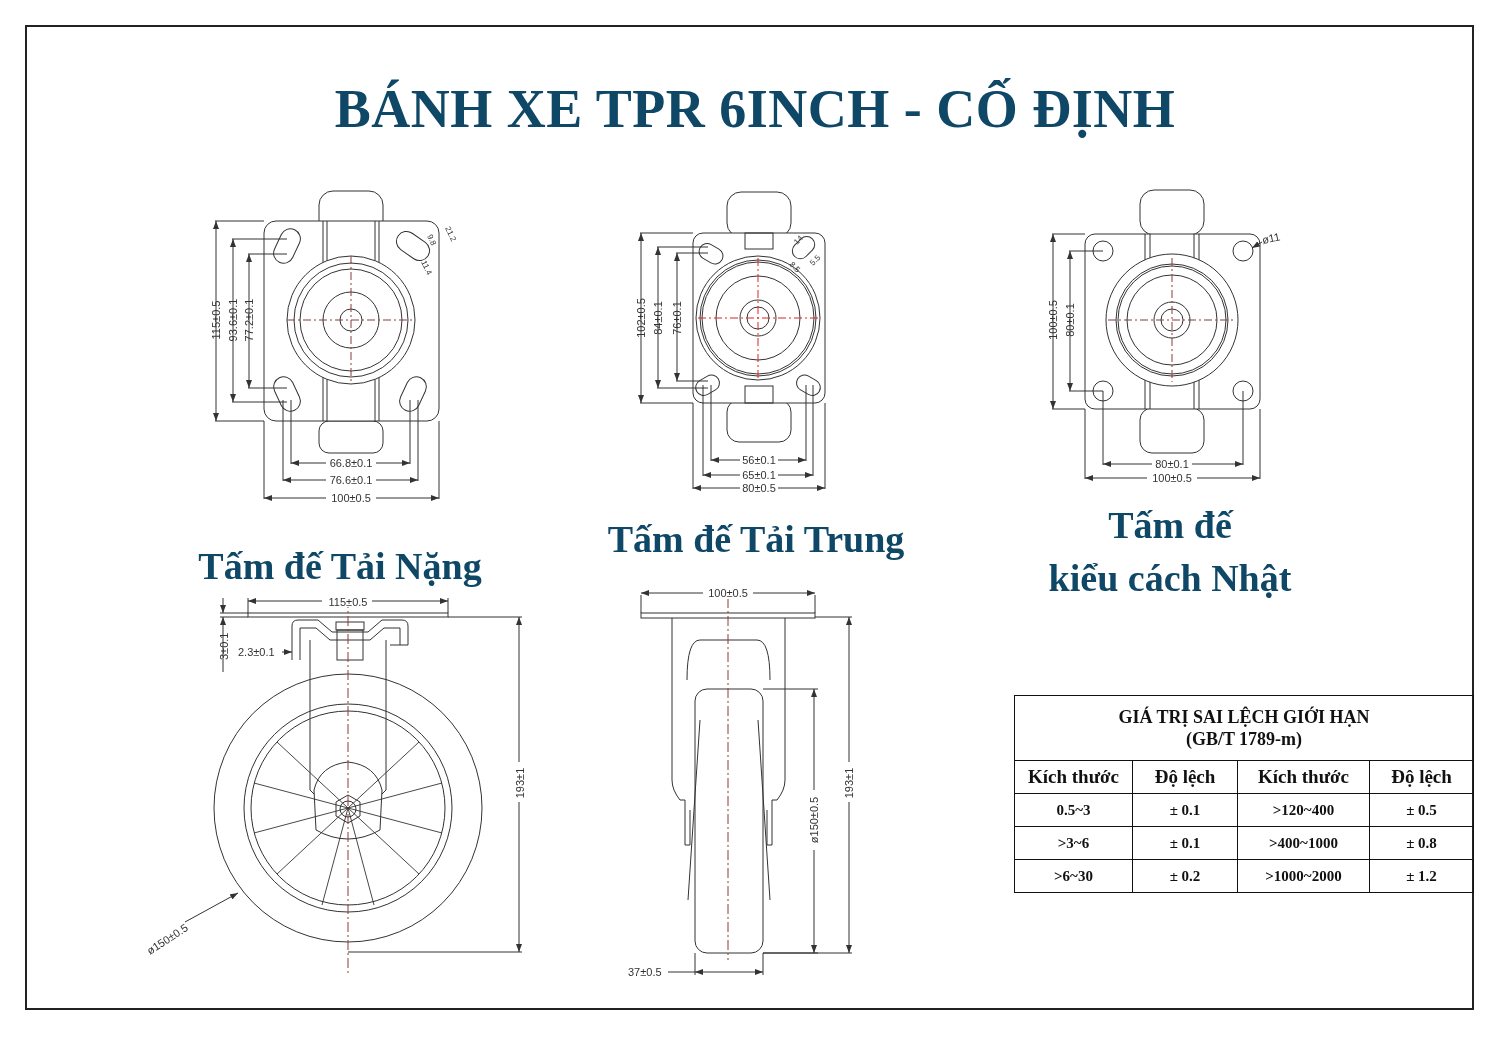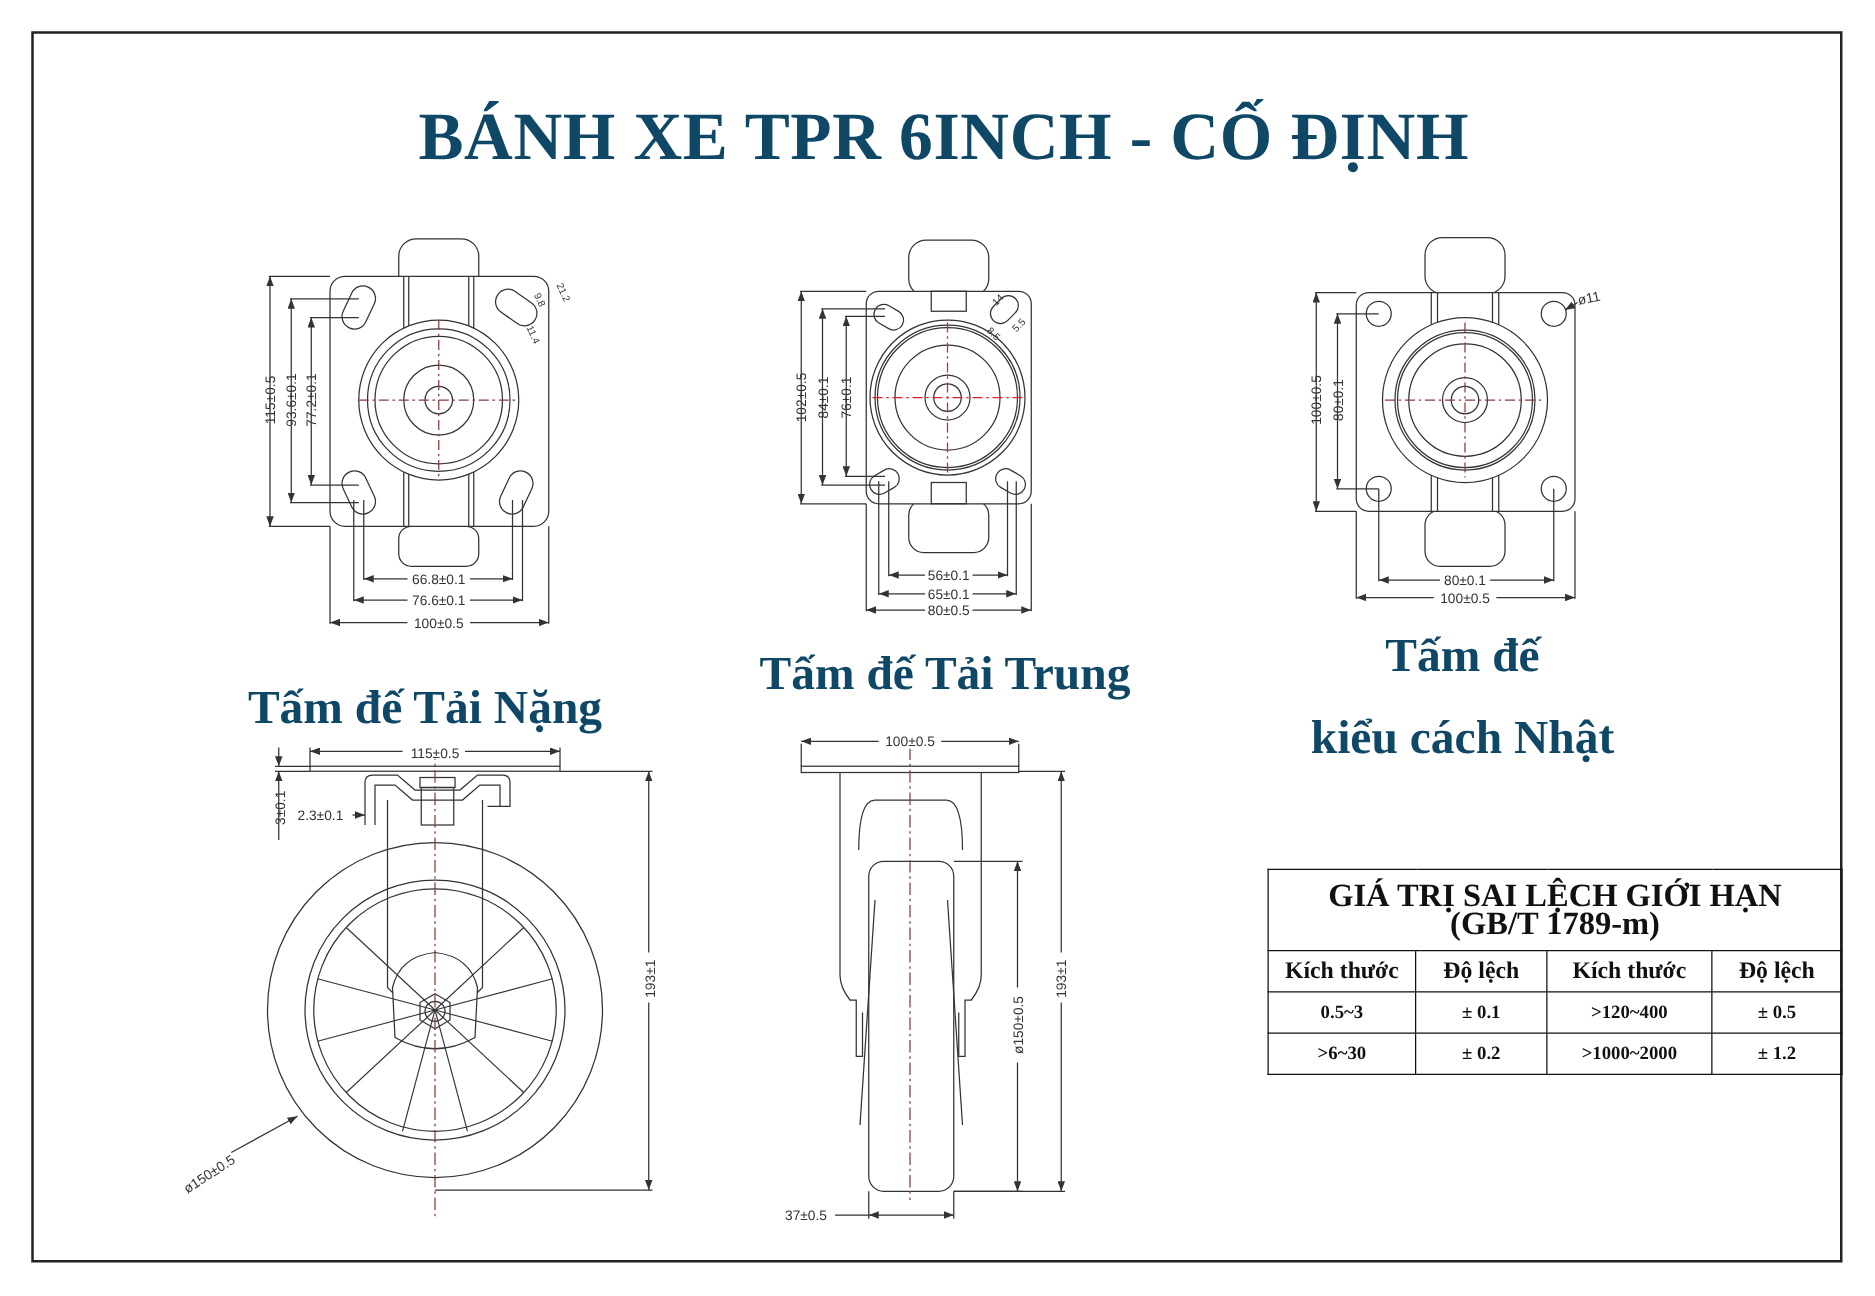--- a/index.html
+++ b/index.html
@@ -5,21 +5,21 @@
   html, body { margin:0; padding:0; background:#ffffff; }
   body { width:1500px; height:1037px; position:relative; overflow:hidden; font-family:"Liberation Serif", serif; }
   .frame { position:absolute; left:25px; top:25px; width:1449px; height:985px; border:2px solid #222; box-sizing:border-box; }
   .title { position:absolute; left:0; top:78px; width:1510px; text-align:center; font-family:"Liberation Serif", serif; font-weight:bold; font-size:54px; color:#0f4766; letter-spacing:0.5px; }
   .caption { position:absolute; font-family:"Liberation Serif", serif; font-weight:bold; font-size:38px; color:#0f4766; text-align:center; line-height:44px; }
   svg.drawing { position:absolute; left:0; top:0; }
   .dim { font-family:"Liberation Sans", sans-serif; font-size:11px; fill:#333; }
   .dim-s { font-family:"Liberation Sans", sans-serif; font-size:8px; fill:#333; }
   .tol { position:absolute; left:1014px; top:695px; width:460px; border-collapse:collapse; font-family:"Liberation Serif", serif; font-weight:bold; color:#111; }
   .tol td, .tol th { border:1.5px solid #111; text-align:center; padding:0; }
-  .tol .hdr { height:64px; font-size:26px; line-height:22px; }
+  .tol .hdr { height:64px; font-size:18px; line-height:22px; }
   .tol .colh { height:33px; font-size:19px;margin-left:24px; }
   .tol .row td { height:32px; font-size:15px; }
 </style>
 </head>
 <body>
 
 <div class="frame"></div>
 
 <div class="title">BÁNH XE TPR 6INCH - CỐ ĐỊNH</div>
 
@@ -252,21 +252,21 @@
   <rect x="808" y="790" width="12" height="60" fill="#fff"></rect>
   <text class="dim" transform="translate(818 820) rotate(-90)" text-anchor="middle">ø150±0.5</text>
   <rect x="843" y="762" width="12" height="40" fill="#fff"></rect>
   <text class="dim" transform="translate(853 783) rotate(-90)" text-anchor="middle">193±1</text>
   <text class="dim" x="628" y="976">37±0.5</text>
 </svg>
 
 <div class="caption" style="left:160px; top:544px; width:360px;">Tấm đế Tải Nặng</div>
 <div class="caption" style="left:576px; top:517px; width:360px;">Tấm đế Tải Trung</div>
 <div class="caption" style="left:990px; top:503px; width:360px;">Tấm đế</div>
-<div class="caption" style="left:990px; top:568px; width:360px;">kiểu cách Nhật</div>
+<div class="caption" style="left:990px; top:556px; width:360px;">kiểu cách Nhật</div>
 
 <table class="tol">
   <tbody>
       <tr>
     <td colspan="4" class="hdr">
       <div>GIÁ TRỊ SAI LỆCH GIỚI HẠN</div>
       <div>(GB/T 1789-m)</div>
     </td>
   </tr>
   <tr class="colh">
@@ -275,19 +275,25 @@
     <td style="width:131px">Kích thước</td>
     <td>Độ lệch</td>
   </tr>
   <tr class="row">
     <td>0.5~3</td>
     <td>± 0.1</td>
     <td>&gt;120~400</td>
     <td>± 0.5</td>
   </tr>
   <tr class="row">
+    <td>&gt;3~6</td>
+    <td>± 0.1</td>
+    <td>&gt;400~1000</td>
+    <td>± 0.8</td>
+  </tr>
+  <tr class="row">
     <td>&gt;6~30</td>
     <td>± 0.2</td>
     <td>&gt;1000~2000</td>
     <td>± 1.2</td>
   </tr>
 </tbody>
   </table>
 
 </body></html>

